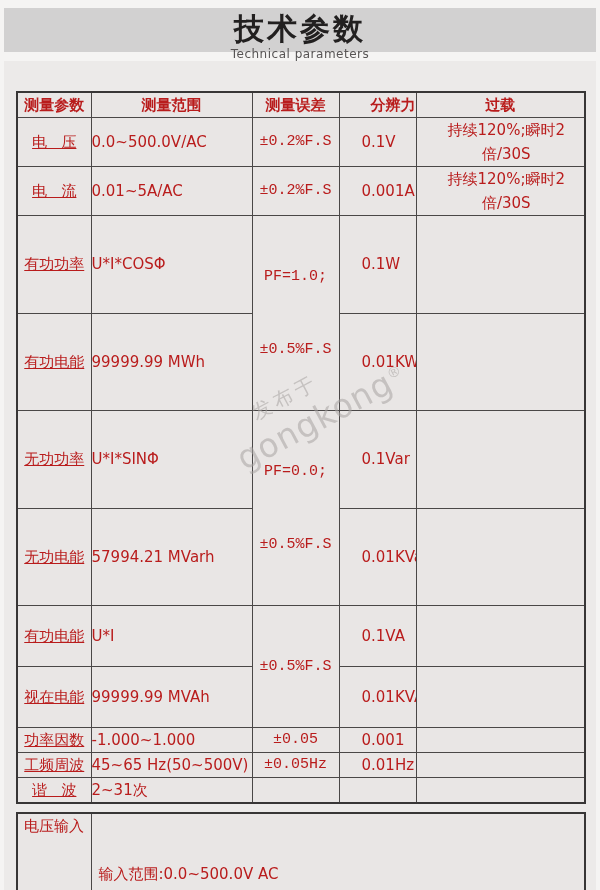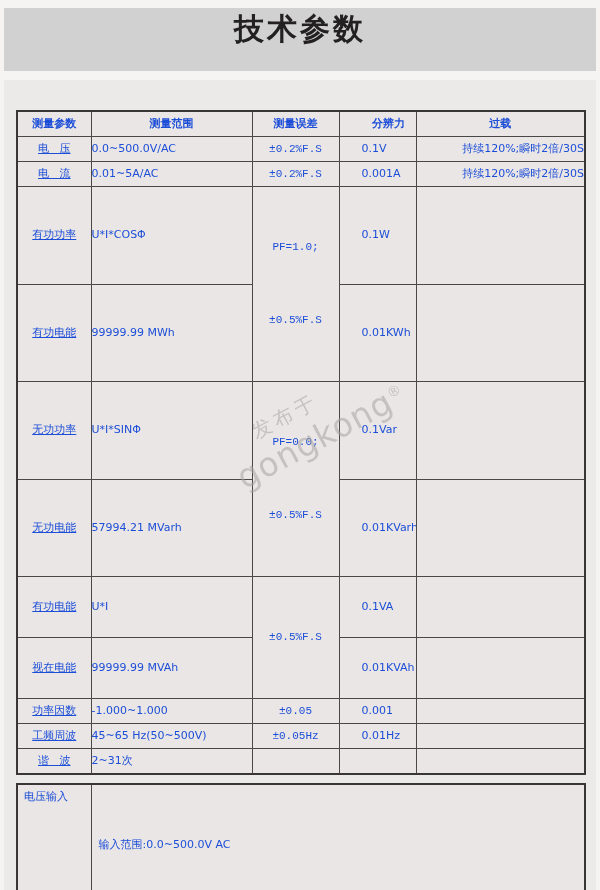--- a/index.html
+++ b/index.html
@@ -4,49 +4,49 @@
 <style>
   html,body{margin:0;padding:0;}
   body{
     width:600px;height:890px;
     background:#f5f4f3;
     font-family:"DejaVu Sans","Liberation Sans",sans-serif;
     color:#454242;
     overflow:hidden;
   }
   .band{
-    margin:8px 4px 0;height:63px;background:#d2d1d1;text-align:center;
+    margin:8px 4px 0;height:44px;background:#d2d1d1;text-align:center;
   }
   .band .title{
     padding-top:4px;font-size:30px;font-weight:bold;color:#222020;letter-spacing:3px;line-height:34px;
   }
   .band .subtitle{
     font-size:12px;color:#575454;letter-spacing:0.5px;line-height:14px;margin-top:1px;
   }
   .content{
     position:relative;
     margin:9px 4px 0;background:#eceae9;
     padding:30px 12px 12px;
     min-height:800px;box-sizing:border-box;
   }
   table{
     width:568px;border-collapse:collapse;table-layout:fixed;
     background:#e9e6e5;
-    font-size:11px;color:#1d4ed8;
+    font-size:15px;color:#b91c1c;
   }
   table,td,th{border:1px solid #4a4747;}
   table{border:2px solid #383636;}
   td,th{padding:0;height:24px;line-height:24px;white-space:pre-wrap;overflow:hidden;}
   th{font-weight:bold;text-align:center;}
-  th.al{text-align:center;padding-left:22px;}
+  th.al{text-align:right;padding-left:22px;}
   td.c1{text-align:center;text-decoration:underline;}
   td.c2{text-align:left;}
   td.c3{text-align:center;font-family:Liberation Mono, monospace;}
   td.c4{text-align:left;padding-left:22px;}
-  td.c5{text-align:right;padding-left:0;}
+  td.c5{text-align:center;padding-left:12px;}
   td.merged div{height:25px;line-height:25px;text-align:center;}
   td.merged{vertical-align:top;}
   .t2{margin-top:8px;}
   .t2 td.lab{vertical-align:top;text-align:left;padding-left:6px;}
   .t2 td.val{vertical-align:top;text-align:left;padding-left:7px;padding-right:4px;}
   .t2 td.val div{line-height:24px;}
   .watermark{
     position:absolute;left:218px;top:312px;
     transform:rotate(-28deg);
     color:#a8a4a2;opacity:0.55;
@@ -54,20 +54,21 @@
   }
   .watermark .wm-cn{font-size:20px;letter-spacing:4px;margin-left:34px;line-height:22px;}
   .watermark .wm-en{font-size:33px;letter-spacing:1px;line-height:36px;}
   .watermark .wm-reg{font-size:14px;vertical-align:super;}
 </style>
 </head>
 <body>
 
 <div class="band">
   <div class="title">技术参数</div>
+  <div class="subtitle">Technical parameters</div>
 </div>
 
 <div class="content">
 
   <div class="watermark">
     <div class="wm-cn">发布于</div>
     <div class="wm-en"><span>gongkong</span><span class="wm-reg">®</span></div>
   </div>
 
   <table class="t1">

